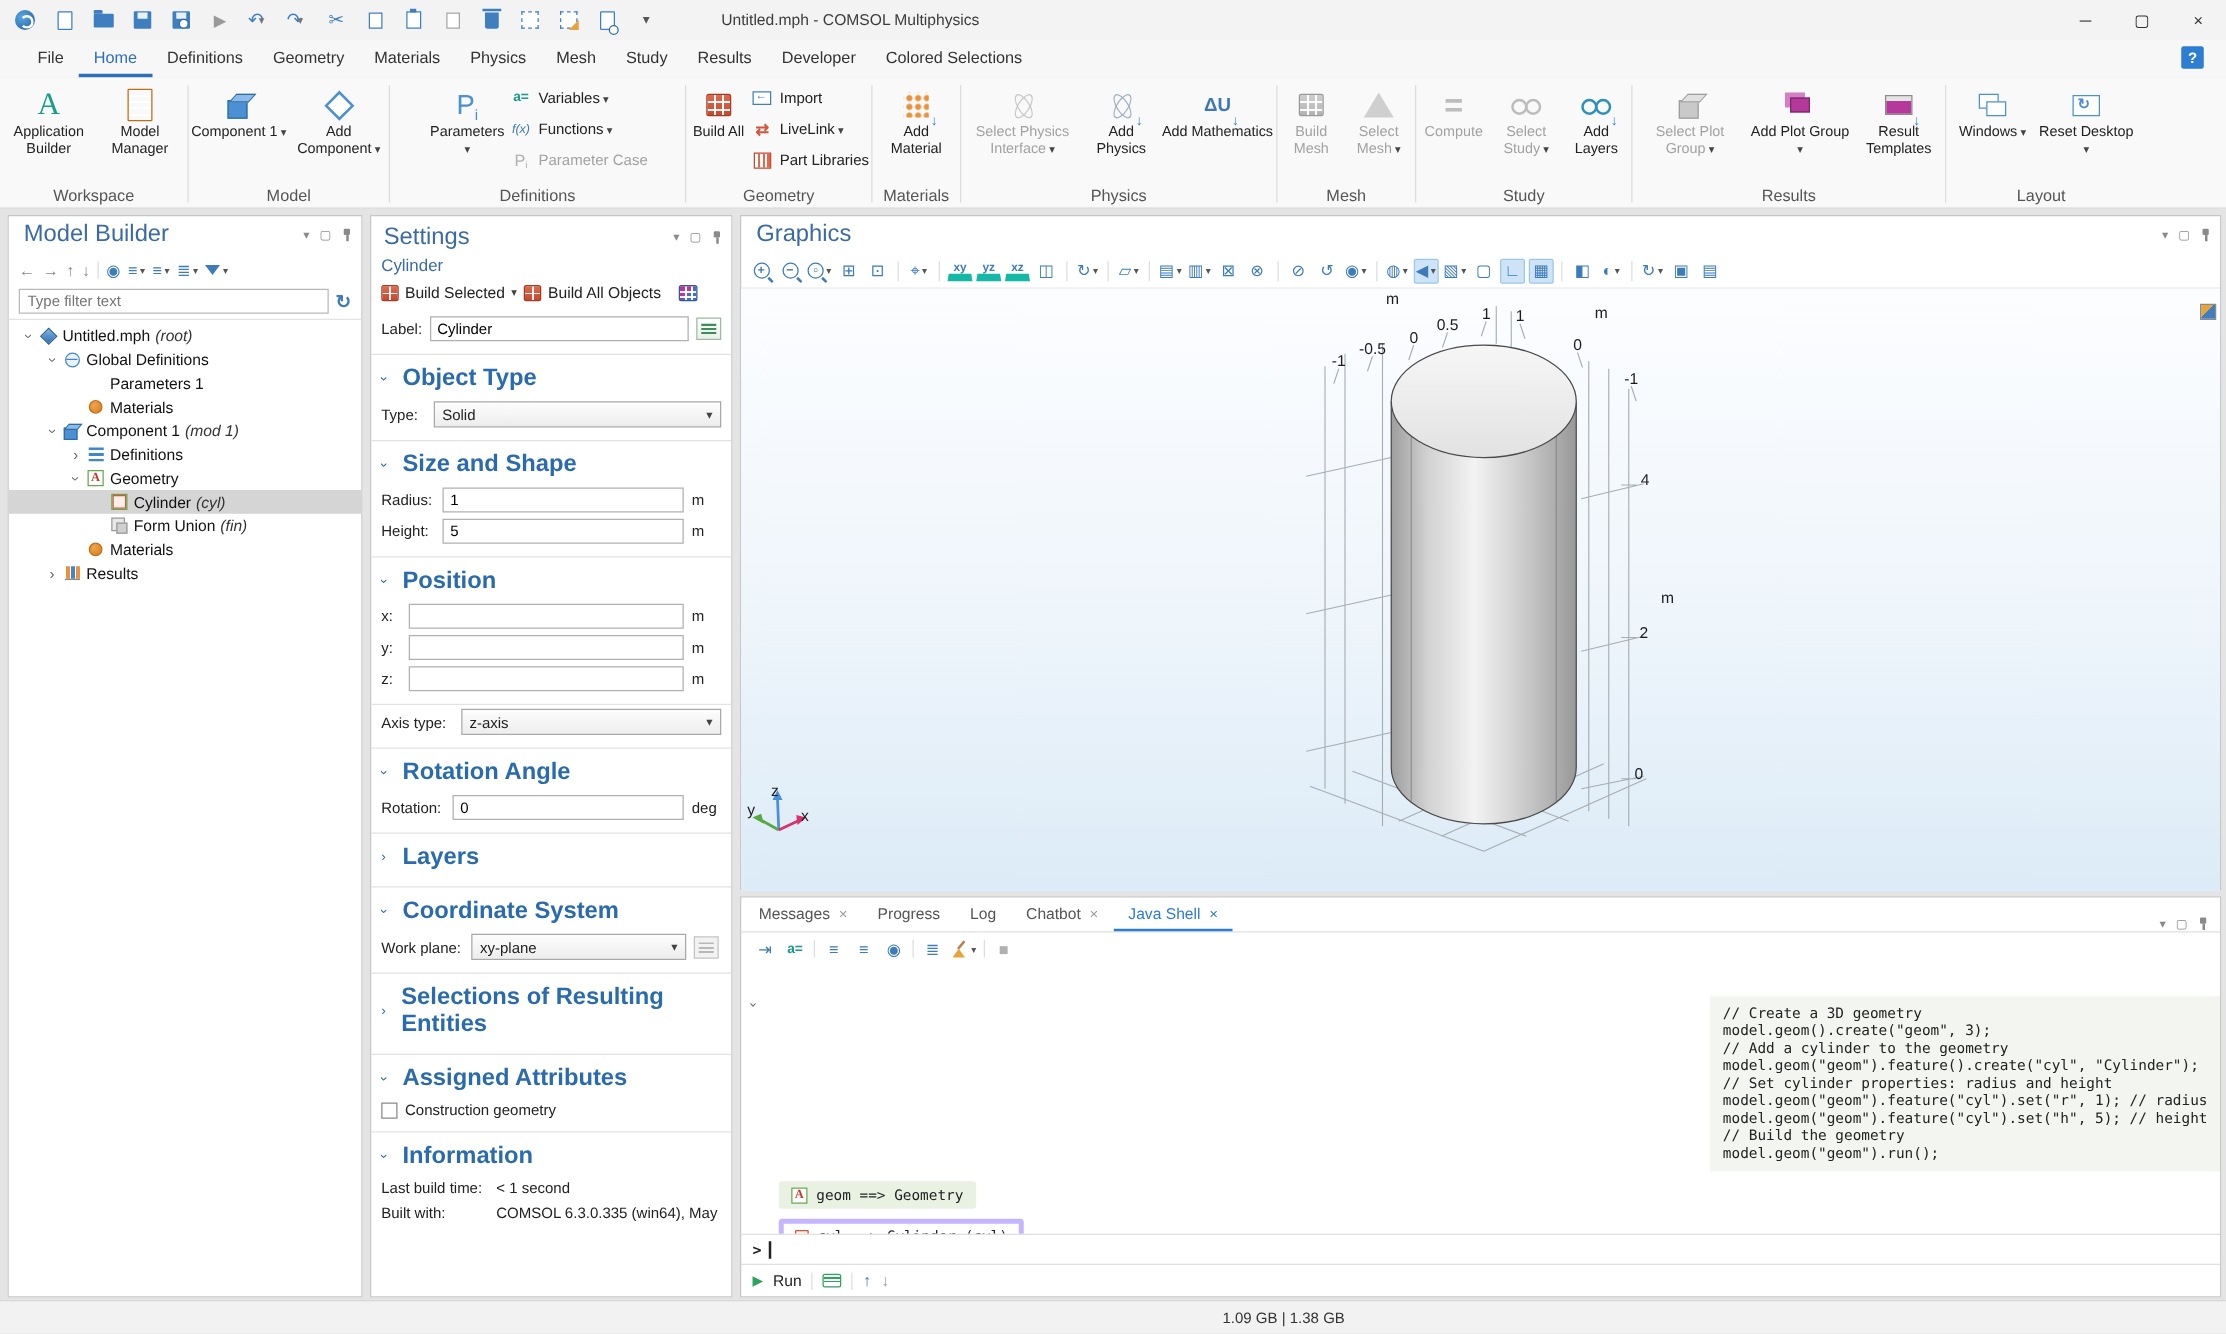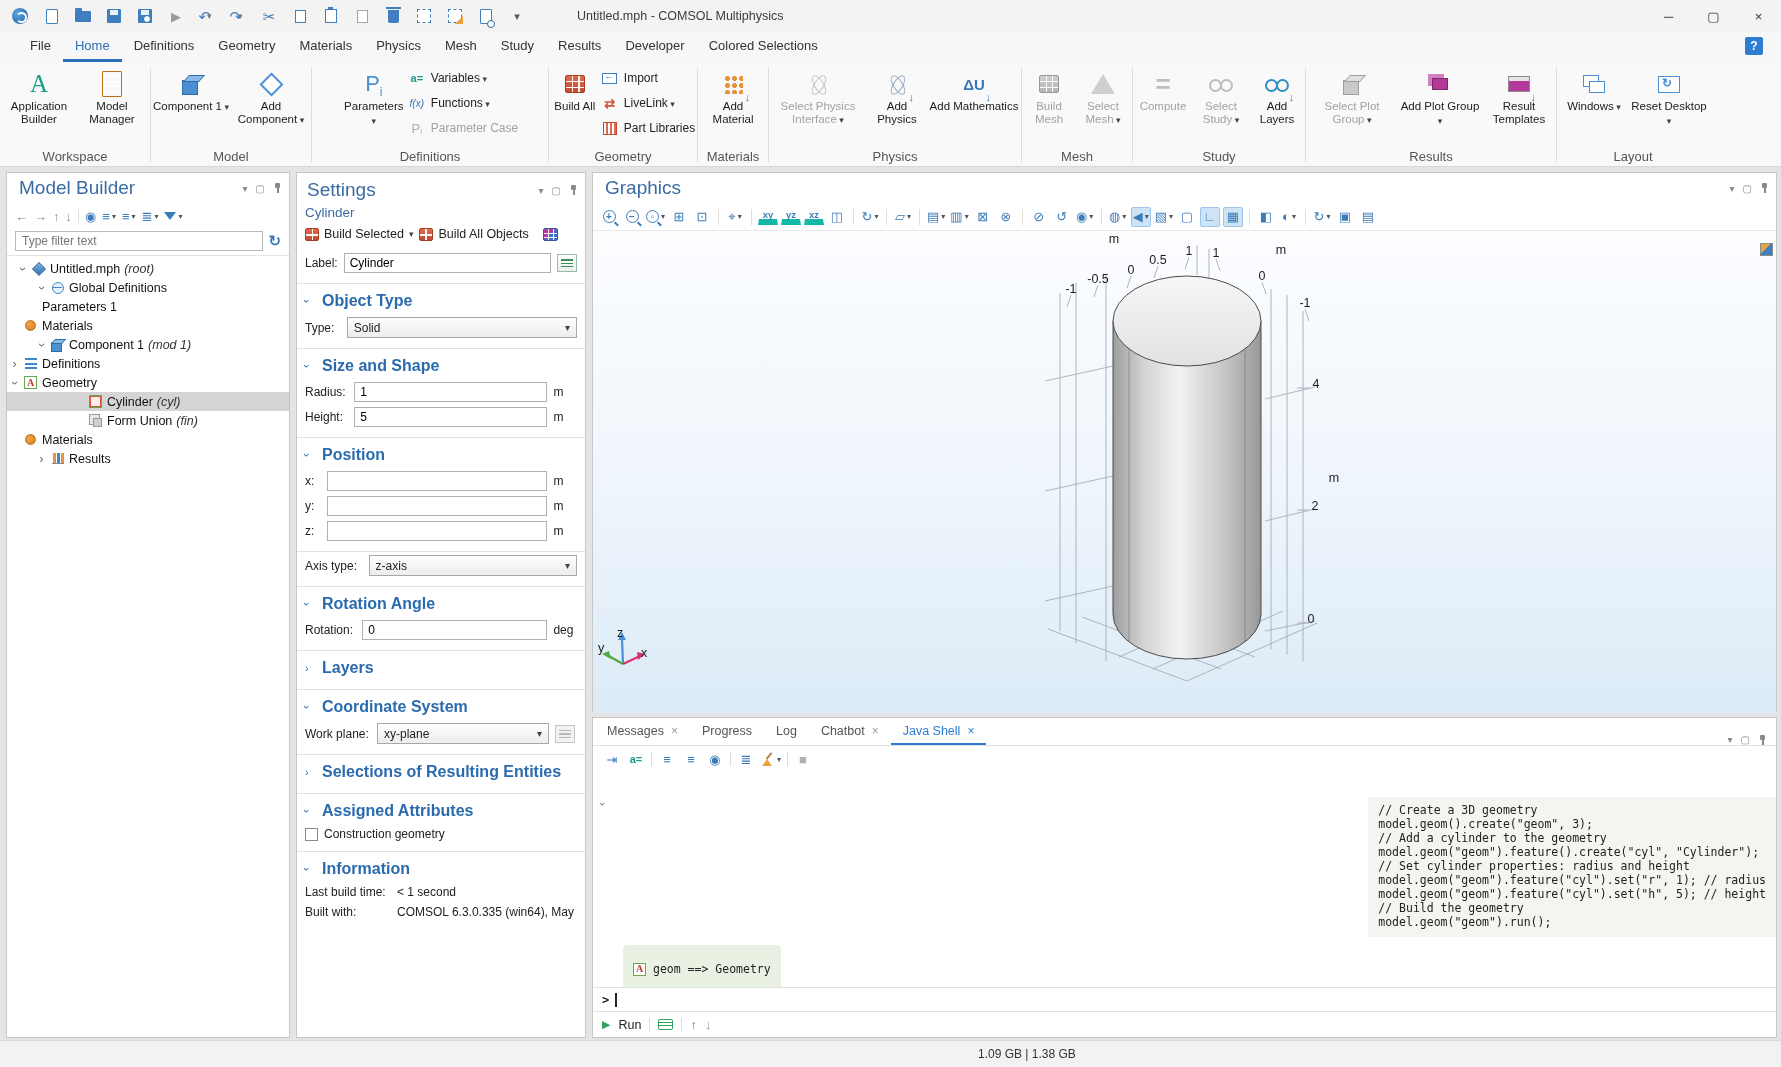--- a/index.html
+++ b/index.html
@@ -121,21 +121,21 @@
   .mbtools .mi.blue { color:#3c7cb8; }
   .mbtools .car::after { content:"▾"; font-size:8px; color:#555; margin-left:2px; }
   .mbtools .gsep { width:1px; height:14px; background:#ddd; }
   .funnel { width:0; height:0; border-left:6px solid transparent; border-right:6px solid transparent; border-top:8px solid #3c7cb8; }
   .filterrow { display:flex; align-items:center; gap:5px; padding:2px 8px 4px 8px; }
   .filterinput { flex:1; height:20px; border:1px solid #b9b9b9; font-size:12px; padding:0 6px; color:#888; font-family:"Liberation Sans", sans-serif; }
   .refresh { color:#3c7cb8; font-size:15px; font-weight:bold; }
   .tree { border-top:1px solid #e4e4e4; padding-top:3px; }
   .trow { height:19px; display:flex; align-items:center; font-size:12.5px; }
   .trow.selected { background:#d5d5d5; }
-  .trow.d0 { padding-left:8px; } .trow.d1 { padding-left:27px; } .trow.d2 { } .trow.d3 { padding-left:65px; }
+  .trow.d0 { padding-left:8px; } .trow.d1 { padding-left:27px; } .trow.d2 { padding-left:46px; } .trow.d3 { padding-left:65px; }
   .tarrow { width:15px; color:#666; font-size:12px; display:flex; justify-content:center; }
   .tarrow.exp::before { content:"›"; display:inline-block; transform:rotate(90deg); }
   .tarrow.col::before { content:"›"; }
   .ticon { width:17px; display:flex; justify-content:center; align-items:center; margin-right:3px; }
   .tlabel { color:#111; } .tsuffix { font-style:italic; color:#333; margin-left:4px; }
   .ti-root { width:10px; height:10px; transform:rotate(45deg); background:linear-gradient(135deg,#7db4e4,#2f6fae); border:1px solid #2a5f96; }
   .ti-globe { width:12px; height:12px; border-radius:50%; border:1.5px solid #3f87c9; background:#eaf3fc; position:relative; }
   .ti-globe::after { content:""; position:absolute; left:0; top:4px; width:9px; height:1.5px; background:#3f87c9; }
   .ti-mat { width:11px; height:11px; border-radius:50%; background:radial-gradient(circle at 35% 35%, #f0a54a, #d97c1f); border:1px solid #bb6f1b; }
   .ti-comp { position:relative; width:13px; height:12px; }
@@ -160,21 +160,21 @@
       linear-gradient(135deg,#b5399b 0 50%, #3f6fc9 50%); margin-left:8px; }
   .lblrow { display:flex; align-items:center; gap:6px; padding:6px 8px 10px 8px; border-bottom:1px solid #e2e2e2; }
   .cap { font-size:12px; color:#222; }
   .tinput { height:20px; border:1px solid #b0b0b4; font-size:12px; padding:0 5px; font-family:"Liberation Sans", sans-serif; color:#000; background:#fff; }
   .lblbtn { width:20px; height:18px; border:1px solid #9fb7a4; background:linear-gradient(#fff,#e9f0e9); position:relative; }
   .lblbtn::before { content:""; position:absolute; left:3px; top:4px; width:12px; height:9px; background:linear-gradient(#3c8c5c 0 1.5px, transparent 1.5px 3.5px, #3c8c5c 3.5px 5px, transparent 5px 7px, #3c8c5c 7px 8.5px, transparent 8.5px); }
   .sec { border-bottom:1px solid #e2e2e2; padding-bottom:8px; }
   .sechead { display:flex; align-items:center; gap:7px; padding:8px 8px 4px 8px; }
   .sechev { color:#2a6bae; font-size:11px; width:10px; }
   .sechev.col::before { content:"›"; } .sechev.exp::before { content:"›"; display:inline-block; transform:rotate(90deg); }
-  .sectitle { color:#2a6bae; font-size:16px; font-weight:bold; }
+  .sectitle { color:#2a6bae; font-size:19px; font-weight:bold; }
   .frow { display:flex; align-items:center; padding:3px 8px 2px 8px; gap:6px; }
   .unit { font-size:12px; color:#222; width:24px; }
   .selectbox { height:21px; border:1px solid #a8a8a8; background:linear-gradient(#fdfdfd,#ededed); display:flex; align-items:center; padding:0 6px; font-size:12px; position:relative; }
   .selectbox::after { content:"▾"; position:absolute; right:6px; color:#444; font-size:10px; }
   .csbtn { width:20px; height:18px; border:1px solid #c5c5c5; background:#f2f2f2; position:relative; }
   .csbtn::before { content:""; position:absolute; left:3px; top:4px; width:12px; height:9px; background:linear-gradient(#b8b8b8 0 1.5px, transparent 1.5px 3.5px, #b8b8b8 3.5px 5px, transparent 5px 7px, #b8b8b8 7px 8.5px, transparent 8.5px); }
   .checkbox { width:13px; height:13px; border:1px solid #8a8a8a; background:#fff; }
   .inforow { display:flex; padding:3px 8px; font-size:12px; }
   .inforow .icap { width:92px; color:#222; }
   .inforow .ival { flex:1; white-space:nowrap; overflow:hidden; }
@@ -205,21 +205,21 @@
   .shi.car::after { content:"▾"; font-size:8px; color:#555; margin-left:2px; }
   .shi.gsep { min-width:1px; width:1px; height:14px; background:#ddd; }
   .broom { width:14px; height:14px; position:relative; }
   .broom::before { content:""; position:absolute; left:7px; top:0; width:2px; height:8px; background:#b78350; transform:rotate(40deg); }
   .broom::after { content:""; position:absolute; left:1px; bottom:0; width:0; height:0; border-left:5px solid transparent; border-right:5px solid transparent; border-bottom:7px solid #e8a33d; }
   .console { position:absolute; left:0; top:55px; right:0; bottom:50px; font-family:"DejaVu Sans Mono", monospace; font-size:11.5px; line-height:14px; overflow:hidden; }
   .codewrap { display:flex; padding:24px 0 0 6px;justify-content:space-between; }
   .codechev { width:16px; color:#666; font-size:11px; }
   .codechev::before { content:"›"; display:inline-block; transform:rotate(90deg); }
   .codeblock { background:#f3f6f0; padding:6px 10px 8px 10px; min-width:330px; }
-  .chip { display:flex; align-items:center; gap:7px; margin:8px 0 0 30px; padding:16px 9px; width:max-content; font-family:"DejaVu Sans Mono", monospace; }
+  .chip { display:flex; align-items:center; gap:7px; margin:8px 0 0 30px; padding:3px 9px; width:max-content; font-family:"DejaVu Sans Mono", monospace; }
   .chip.green { background:#e9f1e3; border:1px solid #e9f1e3; border-radius:3px; }
   .chip.blue { background:#fff; border:4px solid #c4b5fd; border-radius:3px; }
   .chip-geom { width:13px; height:13px; border:1px solid #69a74e; background:#fff; display:flex; align-items:center; justify-content:center; }
   .chip-geom::before { content:"A"; color:#c0392b; font-size:10px; font-weight:bold; font-family:"Liberation Serif", serif; }
   .chip-cyl { width:11px; height:11px; border:1.5px solid #d4553a; background:#fdeee9; border-radius:1px; }
   .promptrow { position:absolute; left:0; right:0; bottom:26px; height:24px; border-top:1px solid #e0e0e0; display:flex; align-items:center; padding-left:9px; font-family:"DejaVu Sans Mono", monospace; font-size:12px; font-weight:bold; }
   .cursor { display:inline-block; width:1.5px; height:14px; background:#222; margin-left:6px; }
   .runrow { position:absolute; left:0; right:0; bottom:0; height:26px; border-top:1px solid #e0e0e0; display:flex; align-items:center; gap:8px; padding-left:9px; }
   .playico { color:#2fa360; font-size:11px; }
   .runlbl { font-size:12.5px; color:#222; }

